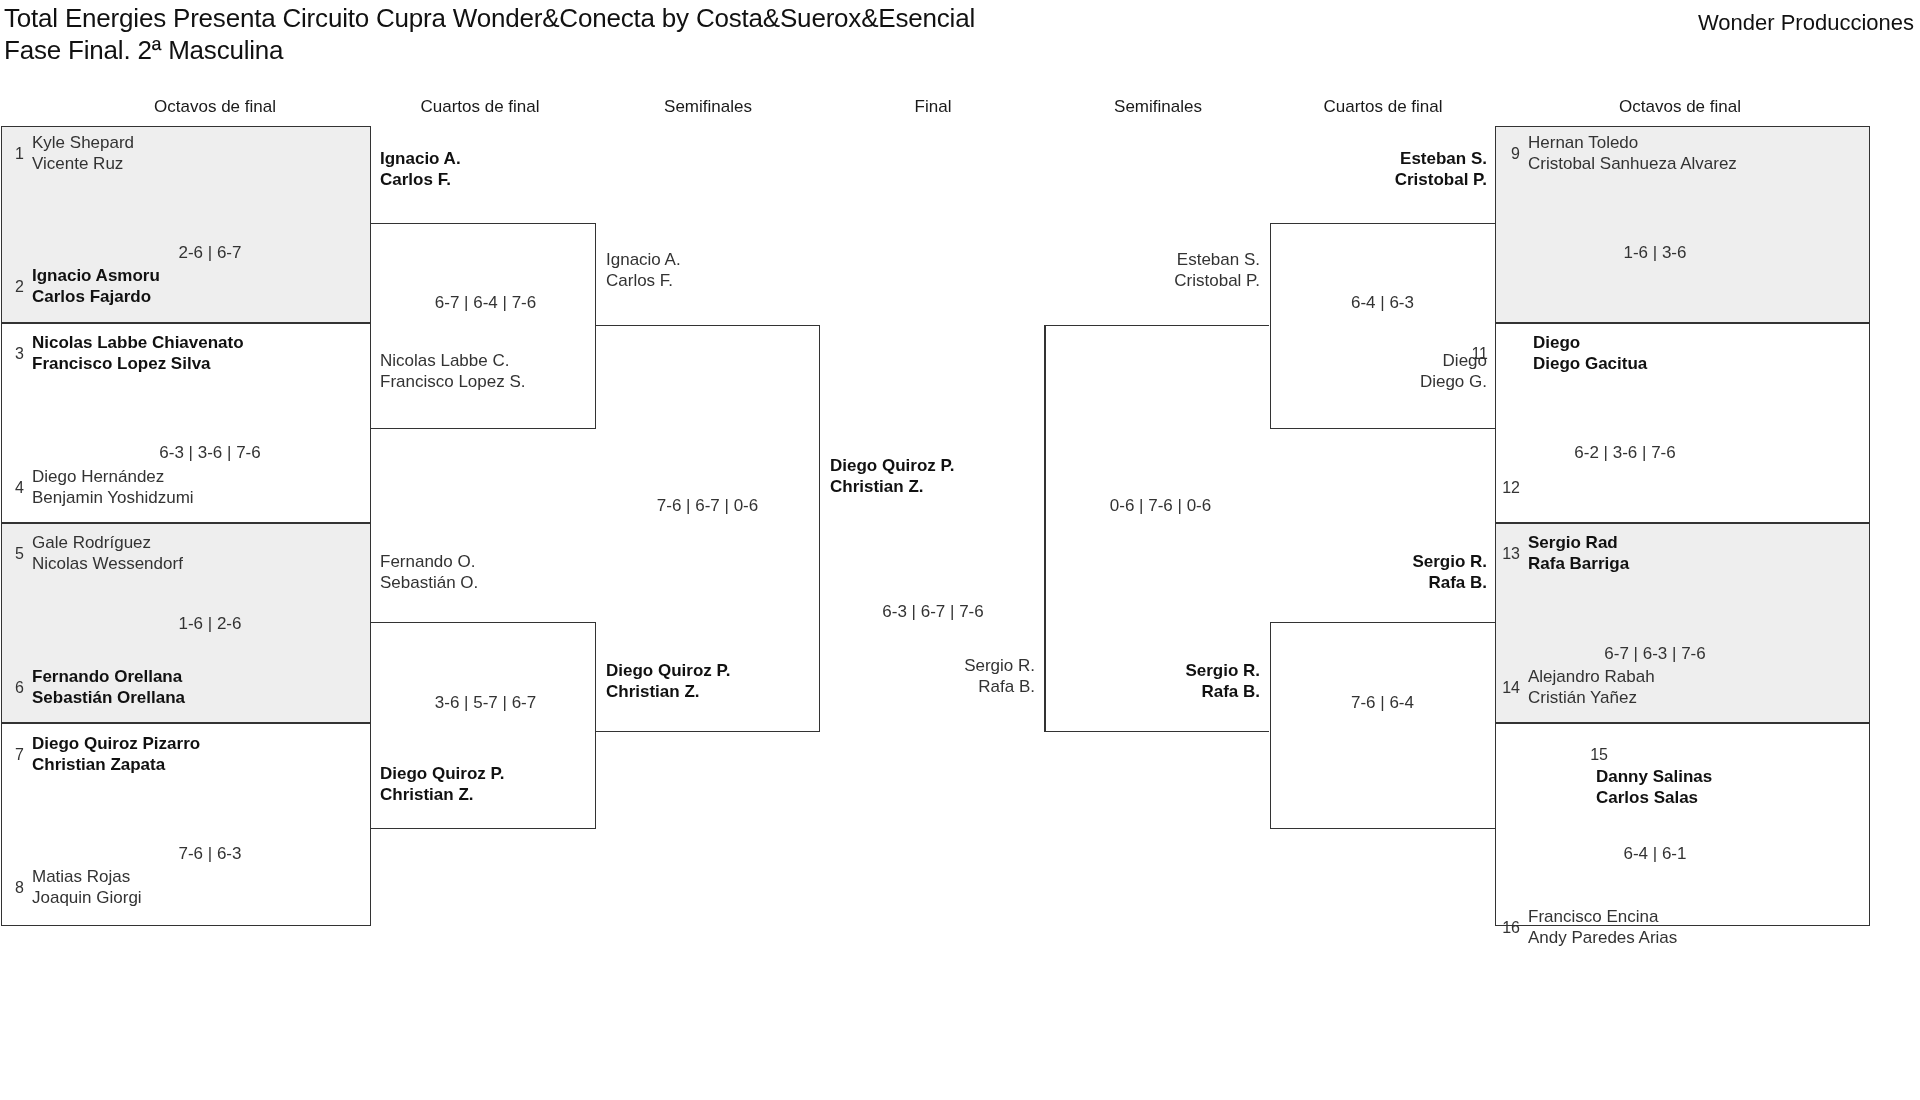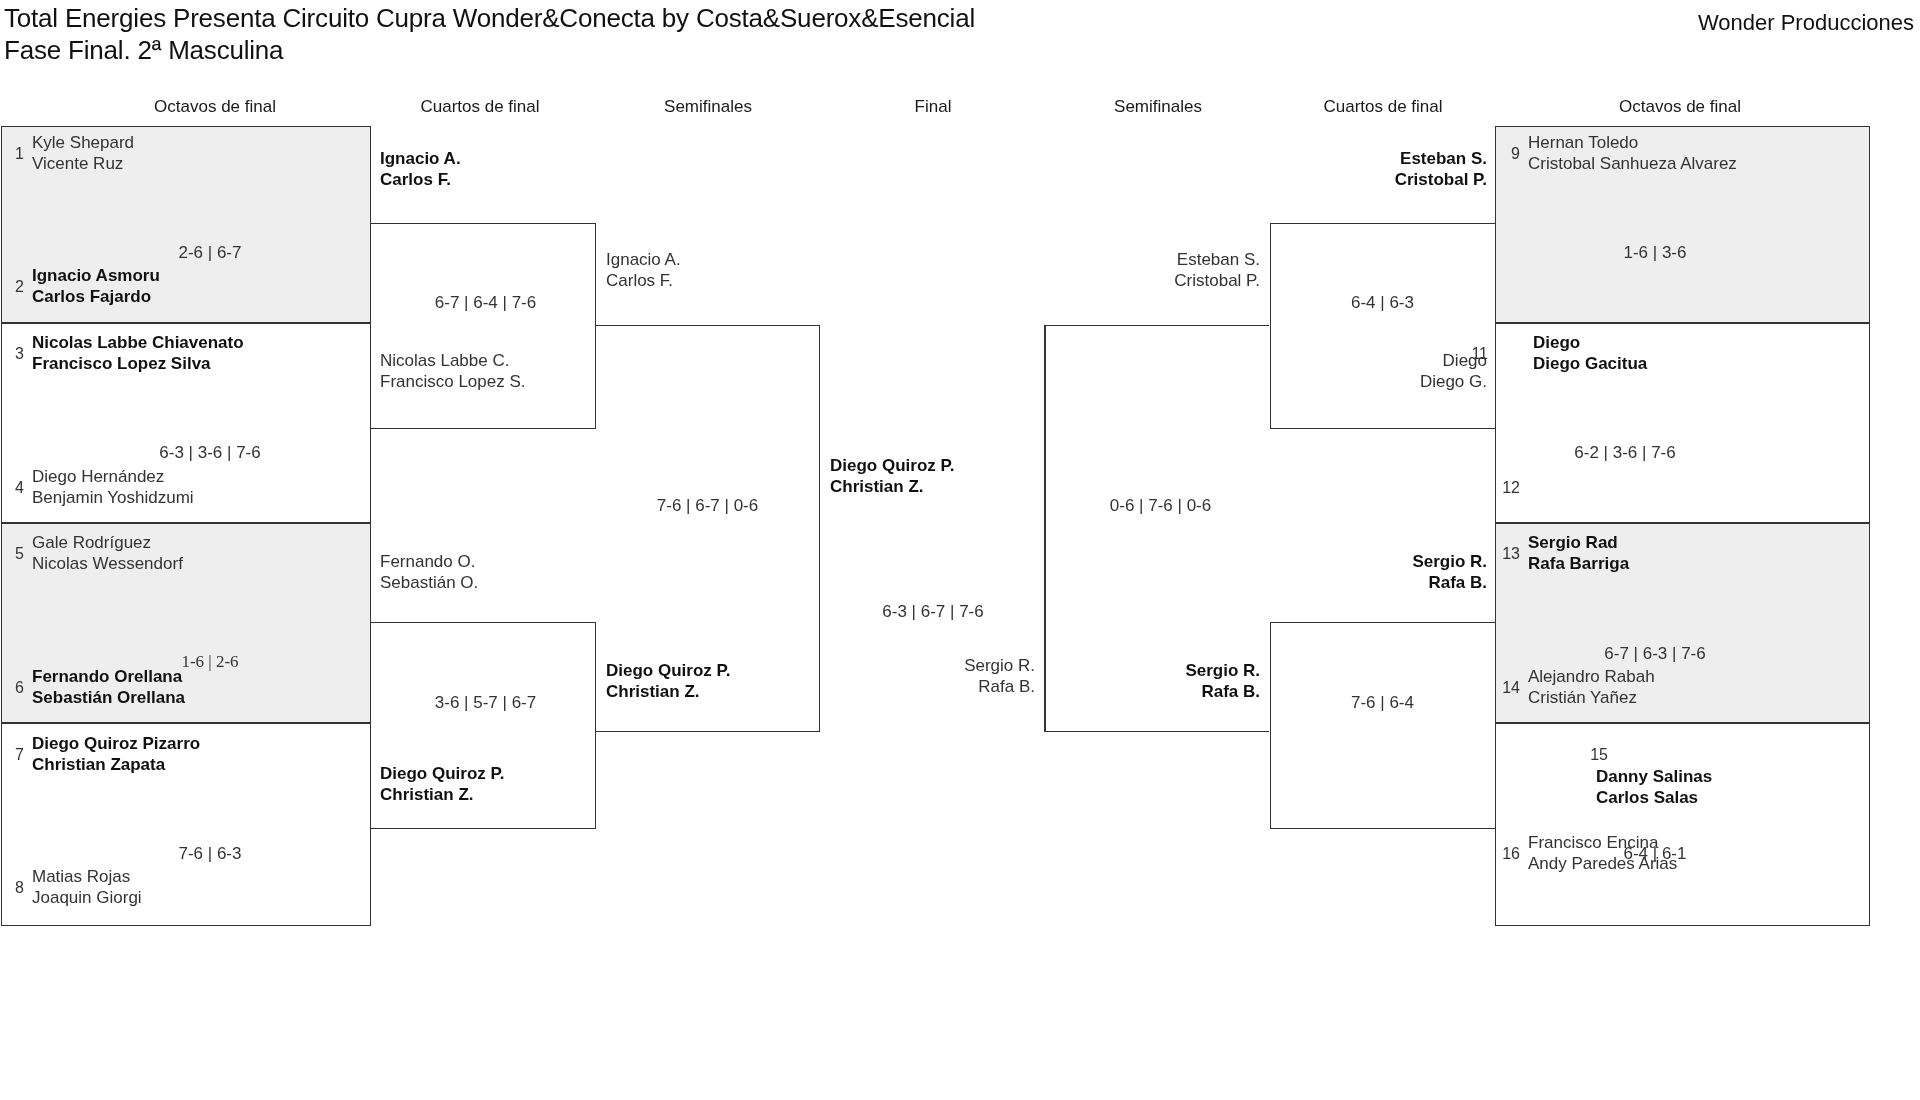--- a/index.html
+++ b/index.html
@@ -130,21 +130,21 @@
 Christian Zapata</span>
   </div>
   <div class="entry" style="left:4px;top:866px;width:360px;">
     <span class="seed">8</span>
     <span class="names">Matias Rojas
 Joaquin Giorgi</span>
   </div>
 
   <div class="score" style="left:60px;top:217px;width:300px;">2-6 | 6-7</div>
   <div class="score" style="left:60px;top:417px;width:300px;">6-3 | 3-6 | 7-6</div>
-  <div class="score" style="left:60px;top:626px;width:300px;font-family:Liberation Serif, serif;">1-6 | 2-6</div>
+  <div class="score" style="left:60px;top:588px;width:300px;">1-6 | 2-6</div>
   <div class="score" style="left:60px;top:818px;width:300px;">7-6 | 6-3</div>
 
   <div class="conn-l" style="left:371px;top:223px;width:225px;height:206px;"></div>
   <div class="conn-l" style="left:371px;top:622px;width:225px;height:207px;"></div>
 
   <div class="team win" style="left:380px;top:148px;">Ignacio A.
 Carlos F.</div>
   <div class="team" style="left:380px;top:350px;">Nicolas Labbe C.
 Francisco Lopez S.</div>
   <div class="team" style="left:380px;top:551px;">Fernando O.
@@ -221,21 +221,21 @@
   <div class="entry" style="left:1500px;top:666px;width:365px;">
     <span class="seed">14</span>
     <span class="names">Alejandro Rabah
 Cristián Yañez</span>
   </div>
   <div class="entry win" style="left:1588px;top:733px;width:365px;flex-direction:column;">
     <span class="seed">15</span>
     <span class="names">Danny Salinas
 Carlos Salas</span>
   </div>
-  <div class="entry" style="left:1500px;top:832px;width:365px;">
+  <div class="entry" style="left:1500px;top:906px;width:365px;">
     <span class="seed">16</span>
     <span class="names">Francisco Encina
 Andy Paredes Arias</span>
   </div>
 
   <div class="score" style="left:1505px;top:217px;width:300px;">1-6 | 3-6</div>
   <div class="score" style="left:1475px;top:417px;width:300px;">6-2 | 3-6 | 7-6</div>
   <div class="score" style="left:1505px;top:618px;width:300px;">6-7 | 6-3 | 7-6</div>
   <div class="score" style="left:1505px;top:818px;width:300px;">6-4 | 6-1</div>
 

